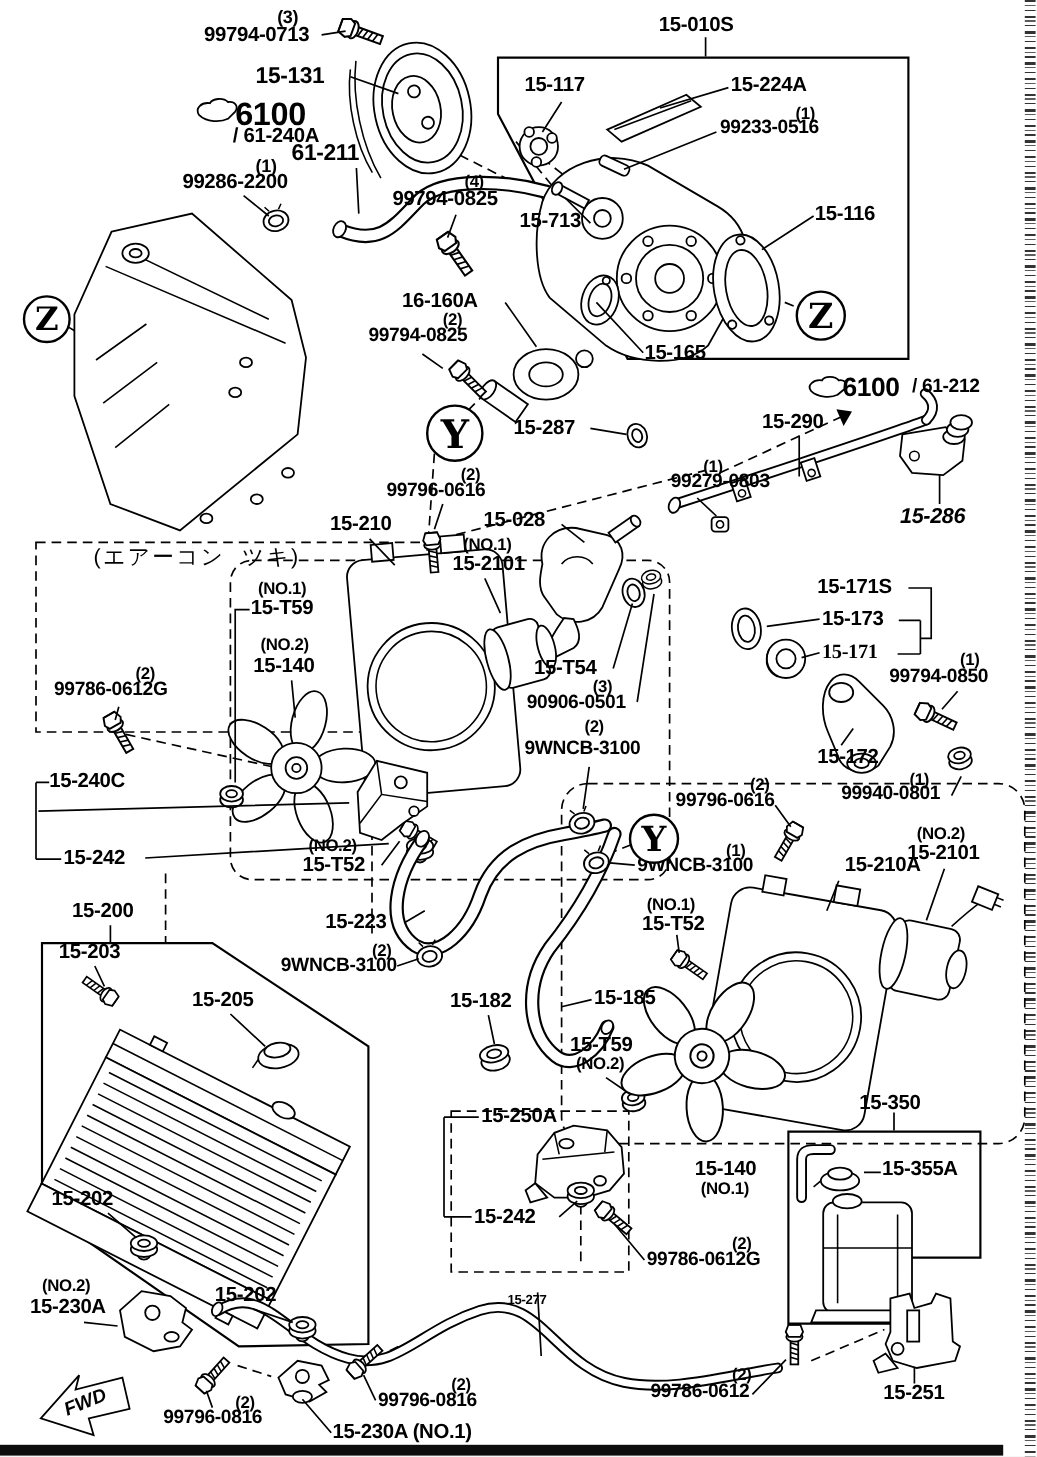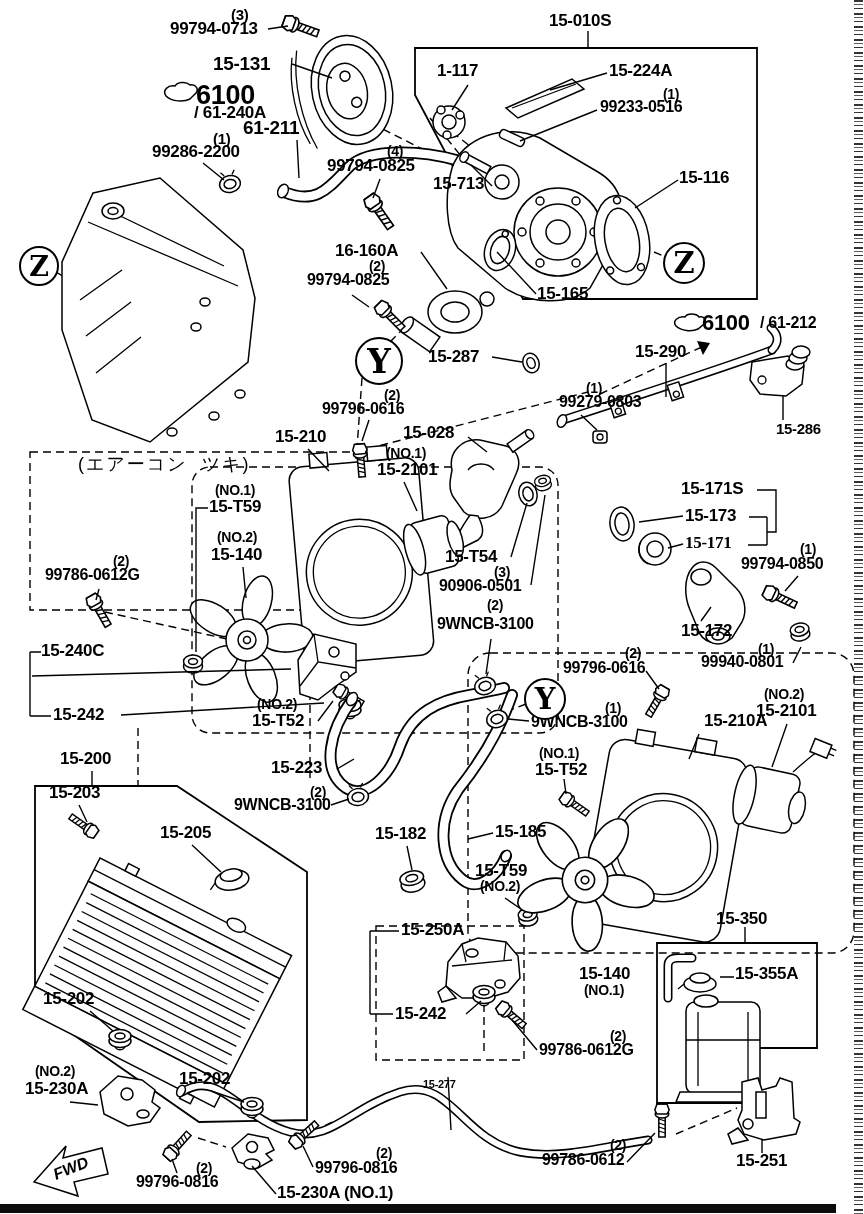--- a/index.html
+++ b/index.html
@@ -409,39 +409,39 @@
 <div id="labels">
       <div class="label" style="left: 231px; top: 7px; font-size: 15px;">(3)</div>
       <div class="label" style="left: 170px; top: 20px; font-size: 17px;">99794-0713</div>
       <div class="label" style="left: 213px; top: 54px; font-size: 19px;">15-131</div>
       <div class="label" style="left: 196px; top: 82px; font-size: 27px;">6100</div>
       <div class="label" style="left: 162px; top: 104px; font-size: 17px; margin-left: 32px;">/ 61-240A</div>
       <div class="label" style="left: 243px; top: 118px; font-size: 19px;">61-211</div>
       <div class="label" style="left: 213px; top: 131px; font-size: 15px;">(1)</div>
       <div class="label" style="left: 152px; top: 143px; font-size: 17px;">99286-2200</div>
       <div class="label" style="left: 549px; top: 12px; font-size: 17px;">15-010S</div>
-      <div class="label" style="left: 437px; top: 62px; font-size: 17px;">1-117</div>
+      <div class="label" style="left: 437px; top: 62px; font-size: 17px;">15-117</div>
       <div class="label" style="left: 609px; top: 62px; font-size: 17px;">15-224A</div>
       <div class="label" style="left: 663px; top: 87px; font-size: 14px;">(1)</div>
       <div class="label" style="left: 600px; top: 99px; font-size: 16px;">99233-0516</div>
       <div class="label" style="left: 387px; top: 144px; font-size: 14px;">(4)</div>
       <div class="label" style="left: 327px; top: 157px; font-size: 17px;">99794-0825</div>
       <div class="label" style="left: 433px; top: 175px; font-size: 17px;">15-713</div>
       <div class="label" style="left: 679px; top: 169px; font-size: 17px;">15-116</div>
       <div class="label" style="left: 335px; top: 242px; font-size: 17px;">16-160A</div>
       <div class="label" style="left: 369px; top: 259px; font-size: 14px;">(2)</div>
       <div class="label" style="left: 307px; top: 272px; font-size: 16px;">99794-0825</div>
       <div class="label" style="left: 537px; top: 285px; font-size: 17px;">15-165</div>
       <div class="label" style="left: 702px; top: 312px; font-size: 22px;">6100</div>
       <div class="label" style="left: 760px; top: 315px; font-size: 16px;">/ 61-212</div>
       <div class="label" style="left: 428px; top: 348px; font-size: 17px;">15-287</div>
       <div class="label" style="left: 635px; top: 343px; font-size: 17px;">15-290</div>
       <div class="label" style="left: 586px; top: 381px; font-size: 14px;">(1)</div>
       <div class="label" style="left: 527px; top: 394px; font-size: 16px; margin-left: 32px;">99279-0803</div>
-      <div class="label" style="left: 776px; top: 421px; font-size: 15px;">15-286</div>
+      <div class="label" style="left: 750px; top: 421px; font-size: 18px; font-style: italic;">15-286</div>
       <div class="label" style="left: 384px; top: 388px; font-size: 14px;">(2)</div>
       <div class="label" style="left: 322px; top: 401px; font-size: 16px;">99796-0616</div>
       <div class="label" style="left: 275px; top: 428px; font-size: 17px;">15-210</div>
       <div class="label" style="left: 403px; top: 424px; font-size: 17px;">15-028</div>
       <div class="label" style="left: 386px; top: 446px; font-size: 14px;">(NO.1)</div>
       <div class="label" style="left: 377px; top: 461px; font-size: 17px;">15-2101</div>
       <div class="label" style="left: 215px; top: 483px; font-size: 14px;">(NO.1)</div>
       <div class="label" style="left: 209px; top: 498px; font-size: 17px;">15-T59</div>
       <div class="label" style="left: 217px; top: 530px; font-size: 14px;">(NO.2)</div>
       <div class="label" style="left: 211px; top: 546px; font-size: 17px;">15-140</div>

